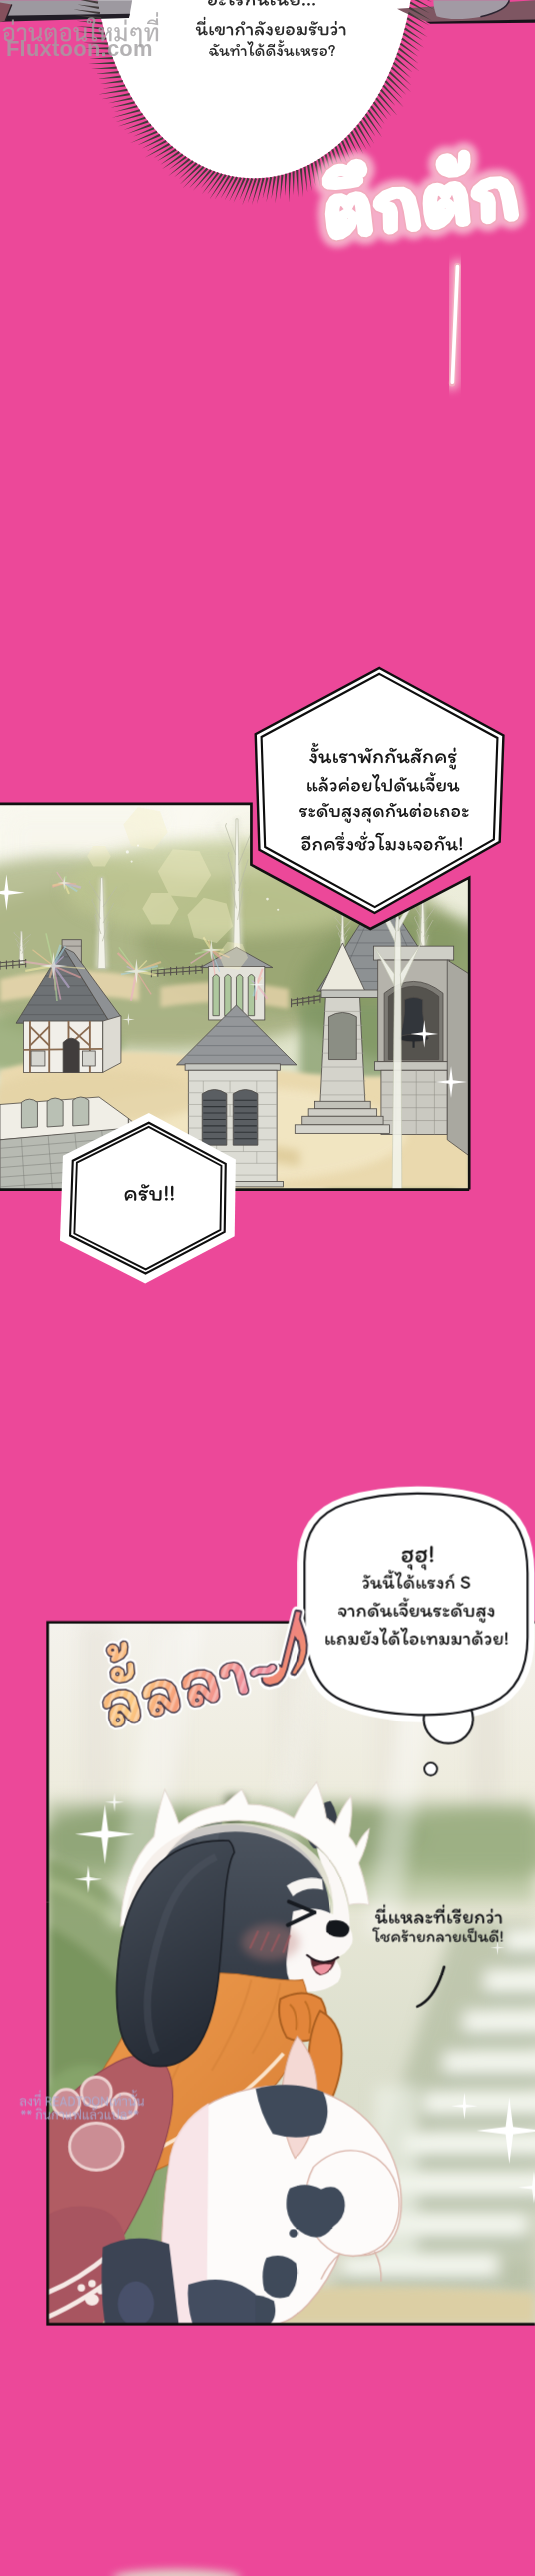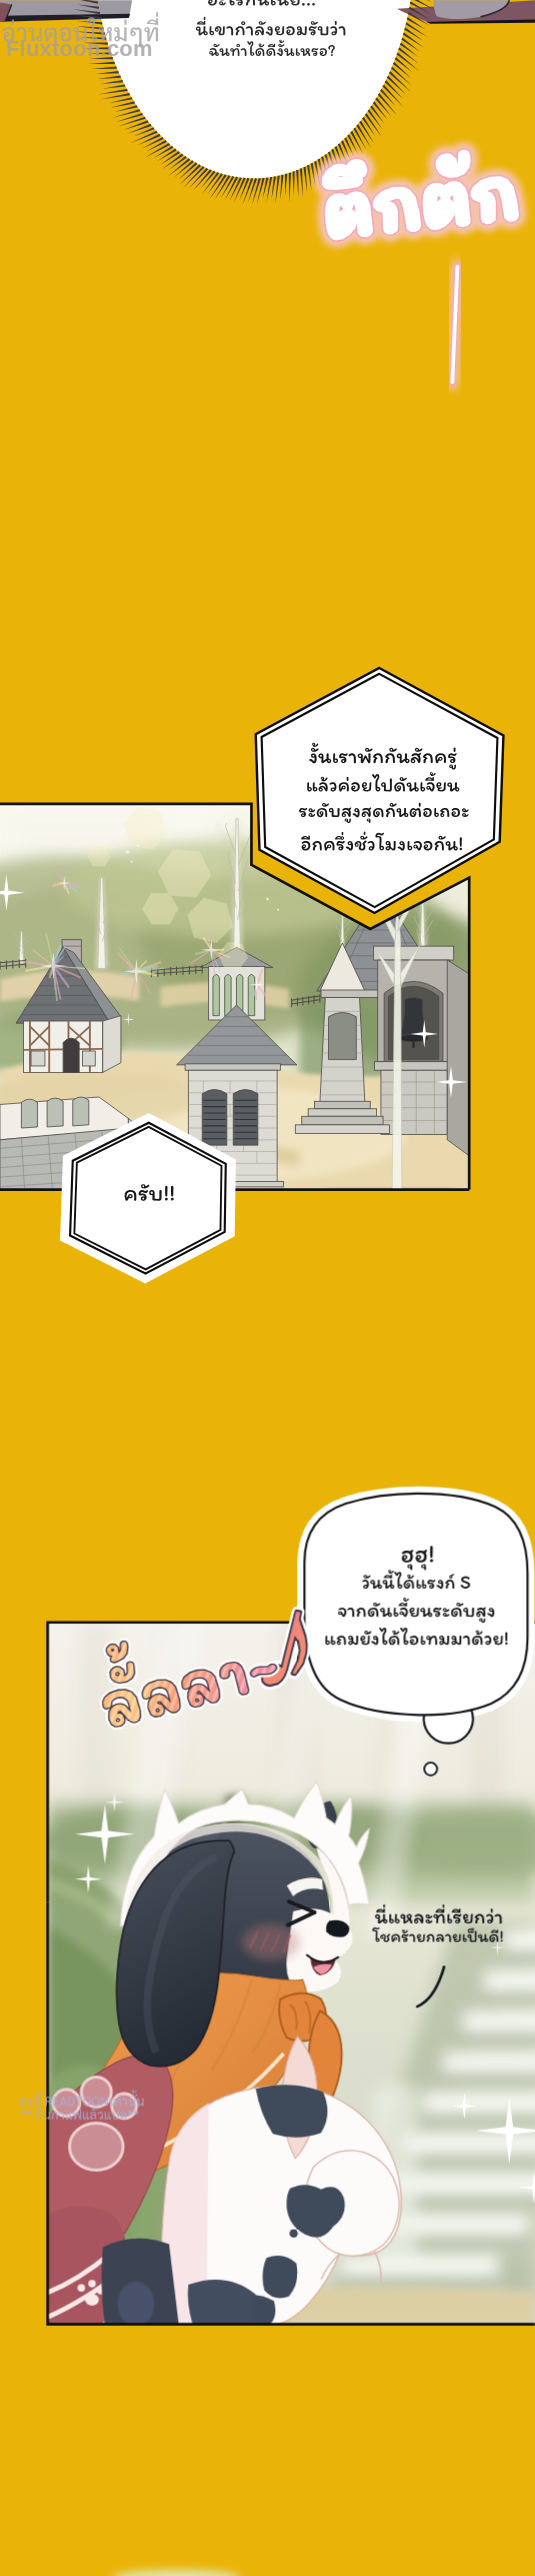--- a/index.html
+++ b/index.html
@@ -1,14 +1,14 @@
 <!DOCTYPE html>
 <html style="font-size:8.6px"><head><meta charset="utf-8"><style>
 html,body{margin:0;padding:0;background:#fff}
-#page{position:relative;width:535px;height:2576px;background:#eab308;overflow:hidden;font-family:"Liberation Sans",sans-serif}
+#page{position:relative;width:535px;height:2576px;background:#ec4899;overflow:hidden;font-family:"Liberation Sans",sans-serif}
 </style></head><body>
 <div id="page">
 <svg width="535" height="2576" viewBox="0 0 1000 4814" xmlns="http://www.w3.org/2000/svg">
 <defs>
 <filter id="b2" x="-50%" y="-50%" width="200%" height="200%">
           <feGaussianBlur stdDeviation="2"></feGaussianBlur>
         </filter>
 <filter id="b4" x="-50%" y="-50%" width="200%" height="200%">
           <feGaussianBlur stdDeviation="4"></feGaussianBlur>
         </filter>

